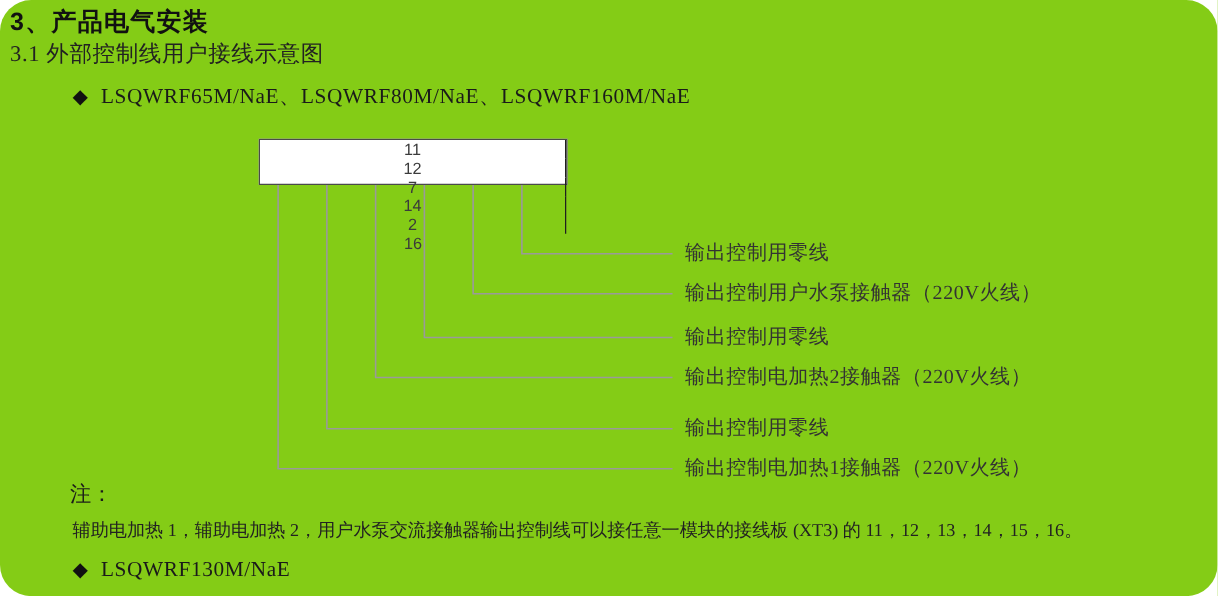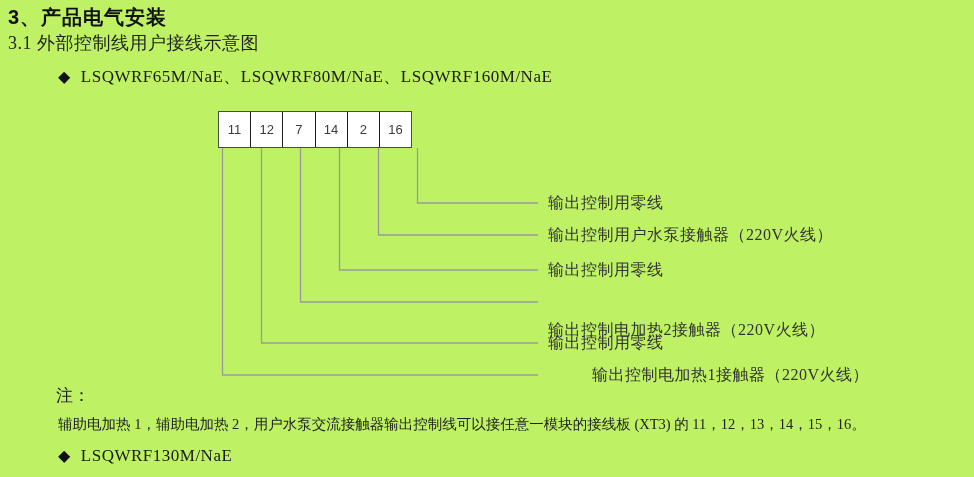--- a/index.html
+++ b/index.html
@@ -1,24 +1,25 @@
 <!DOCTYPE html>
 <html><head>
 <meta charset="utf-8">
 <style>
   * { margin: 0; padding: 0; box-sizing: border-box; }
   html, body { background: #ffffff; }
   .page {
     position: relative;
     width: 974px;
     height: 477px;
-    background: #bef264;
+    background: #84cc16;
     overflow: hidden;
     font-family: "Liberation Serif", serif;
     color: #1c1c1c;
+    border-radius: 25px;
   }
   .page-title {
     position: absolute;
     left: 8px; top: 4px;
     font-family: "Liberation Sans", sans-serif;
     font-weight: bold;
     font-size: 20px;
     letter-spacing: 1px;
     color: #111;
   }
@@ -40,25 +41,26 @@
     display: inline-block;
     font-size: 16px;
     margin-right: 10px;
     color: #111;
   }
   .bullet-primary { left: 58px; top: 65px; }
   .bullet-secondary { left: 58px; top: 446px; }
 
   .terminal-block {
     position: absolute;
-    left: 218px; top: 111px;
-    width: 194px; height: 37px;
+    left: 207px; top: 111px;
+    width: 247px; height: 37px;
     display: flex;
     border: 1.5px solid #4a4a4a;
     background: #ffffff;
+    flex-direction: column;
   }
   .terminal-cell {
     flex: 1 1 0;
     display: flex;
     align-items: center;
     justify-content: center;
     font-family: "Liberation Sans", sans-serif;
     font-size: 13px;
     color: #3b3b3b;
     border-right: 1.5px solid #1f1f1f;
@@ -122,23 +124,23 @@
       <div class="terminal-cell">7</div>
       <div class="terminal-cell">14</div>
       <div class="terminal-cell">2</div>
       <div class="terminal-cell">16</div>
     </div>
 
   <div id="wire-labels">
       <div class="wire-label" style="top: 203px;">输出控制用零线</div>
       <div class="wire-label" style="top: 235px;">输出控制用户水泵接触器（220V火线）</div>
       <div class="wire-label" style="top: 270px;">输出控制用零线</div>
-      <div class="wire-label" style="top: 302px; margin-top: 28px;">输出控制电加热2接触器（220V火线）</div>
+      <div class="wire-label" style="top: 302px;">输出控制电加热2接触器（220V火线）</div>
       <div class="wire-label" style="top: 343px;">输出控制用零线</div>
-      <div class="wire-label" style="top: 375px; margin-left: 44px;">输出控制电加热1接触器（220V火线）</div>
+      <div class="wire-label" style="top: 375px;">输出控制电加热1接触器（220V火线）</div>
     </div>
 
   <div class="note-label">注：</div>
 
   <div class="note-text">辅助电加热 1，辅助电加热 2，用户水泵交流接触器输出控制线可以接任意一模块的接线板 (XT3) 的 11，12，13，14，15，16。</div>
 
   <div class="bullet-line bullet-secondary">
     <span class="diamond">◆</span><span>LSQWRF130M/NaE</span>
   </div>
 

